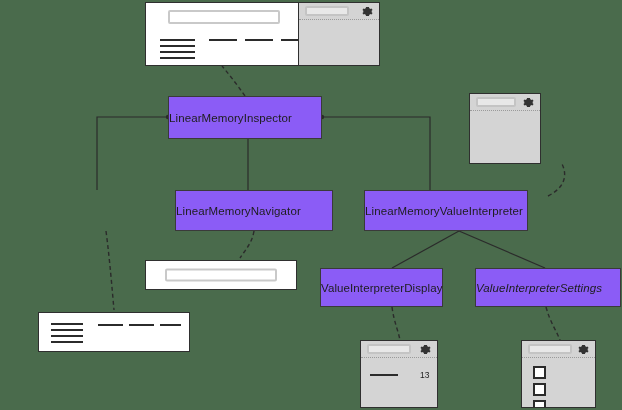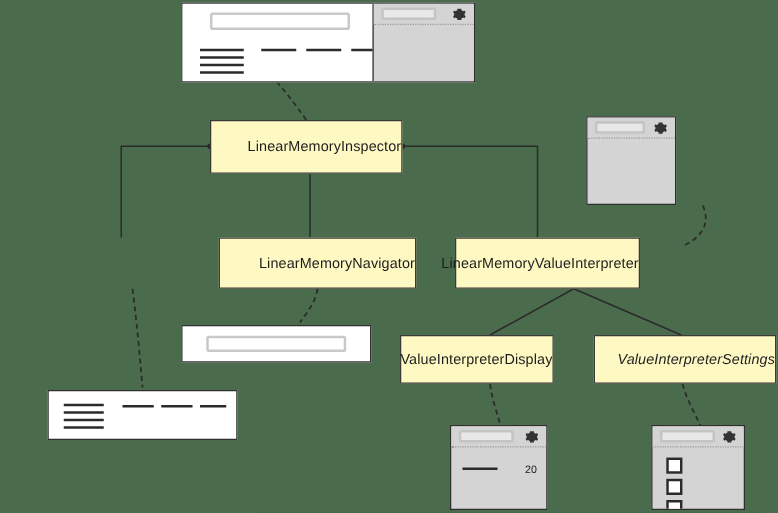--- a/index.html
+++ b/index.html
@@ -22,26 +22,26 @@
   }
   svg.edges {
     position: absolute;
     left: 0; top: 0;
     width: 622px;
     height: 410px;
     pointer-events: none;
   }
   .node {
     position: absolute;
-    background: #fef9c3;
+    background: #8b5cf6;
     border: 1px solid #3a3a3a;
     box-sizing: border-box;
     display: flex;
     align-items: center;
-    justify-content: flex-end;
+    justify-content: flex-start;
     color: #1d1d1d;
     font-size: 11.5px;
     letter-spacing: 0.1px;
     white-space: nowrap;
   }
   
   .mock {
     position: absolute;
     box-sizing: border-box;
     border: 1px solid #2f2f2f;
@@ -245,21 +245,21 @@
   <div class="mock gray" style="left:360px; top:340px; width:78px; height:68px;">
     <div class="mock-header">
       <div class="mock-pill" style="left:6px; width:44px;"></div>
       <svg class="gear" viewBox="0 0 24 24">
         <path fill="#333" d="M12 8a4 4 0 100 8 4 4 0 000-8zm9.2 4c0-.6-.1-1.2-.2-1.7l2-1.5-2-3.4-2.3 1a7.6 7.6 0 00-3-1.7L15.3 2H8.7l-.4 2.7c-1.1.3-2.1.9-3 1.7l-2.3-1-2 3.4 2 1.5a8 8 0 000 3.4l-2 1.5 2 3.4 2.3-1c.9.8 1.9 1.4 3 1.7l.4 2.7h6.6l.4-2.7c1.1-.3 2.1-.9 3-1.7l2.3 1 2-3.4-2-1.5c.1-.5.2-1.1.2-1.7z"></path>
       </svg>
     </div>
     <div class="mock-body">
       <div class="vrow" style="left:9px; top:12px;">
         <span class="vline"></span>
-        <span class="vtext">20</span>
+        <span class="vtext">13</span>
       </div>
       <div class="vrow" style="left:9px; top:28px;margin-top:47px;">
         <span class="vline"></span>
         <span class="vtext">0x1</span>
       </div>
     </div>
   </div>
 
   <div class="mock gray" style="left:521px; top:340px; width:75px; height:68px;">
     <div class="mock-header">
@@ -277,25 +277,25 @@
 
   <div class="node" style="left:168px; top:96px; width:154px; height:43px;">
     <span>LinearMemoryInspector</span>
   </div>
 
 
   <div class="node" style="left:175px; top:190px; width:158px; height:41px;">
     <span>LinearMemoryNavigator</span>
   </div>
 
-  <div class="node" style="left:364px; top:190px; width:148px; height:41px;">
+  <div class="node" style="left:364px; top:190px; width:164px; height:41px;">
     <span>LinearMemoryValueInterpreter</span>
   </div>
 
-  <div class="node" style="left:320px; top:268px; width:123px; height:39px;padding-left:27px;">
+  <div class="node" style="left:320px; top:268px; width:123px; height:39px;">
     <span>ValueInterpreterDisplay</span>
   </div>
 
   <div class="node" style="left:475px; top:268px; width:146px; height:39px;font-style:italic;">
     <span>ValueInterpreterSettings</span>
   </div>
 
 </div>
 
 </body></html>

